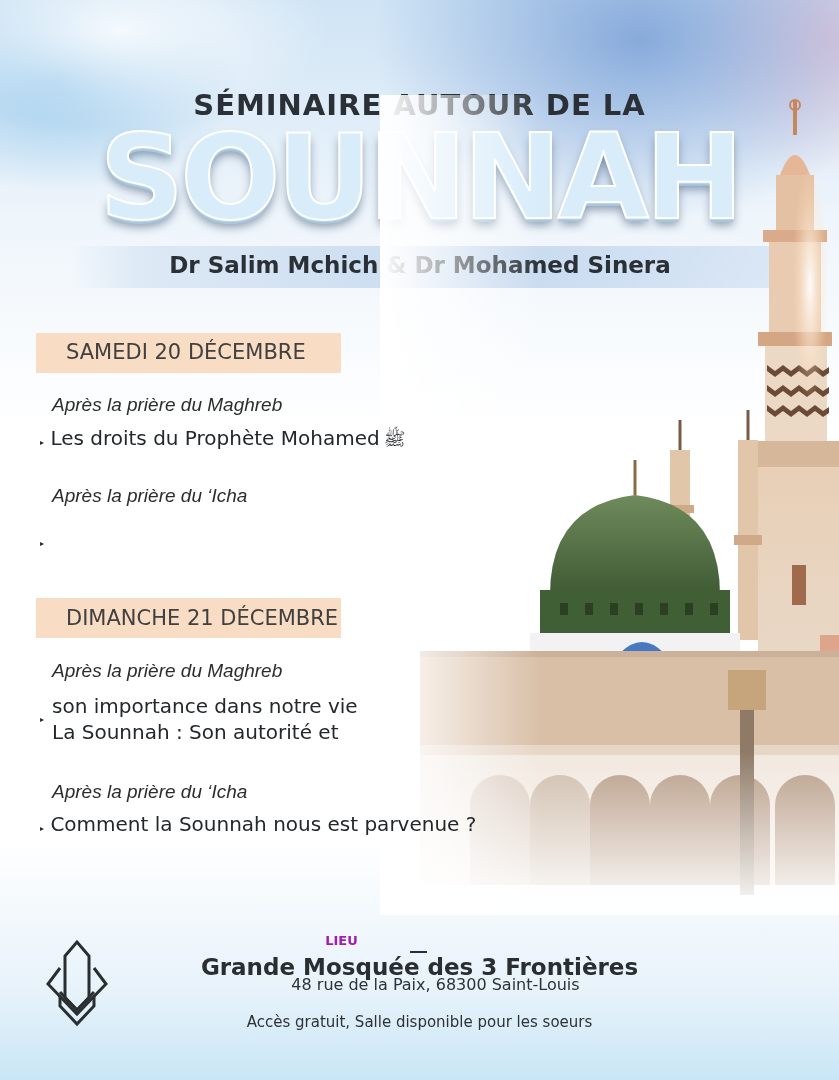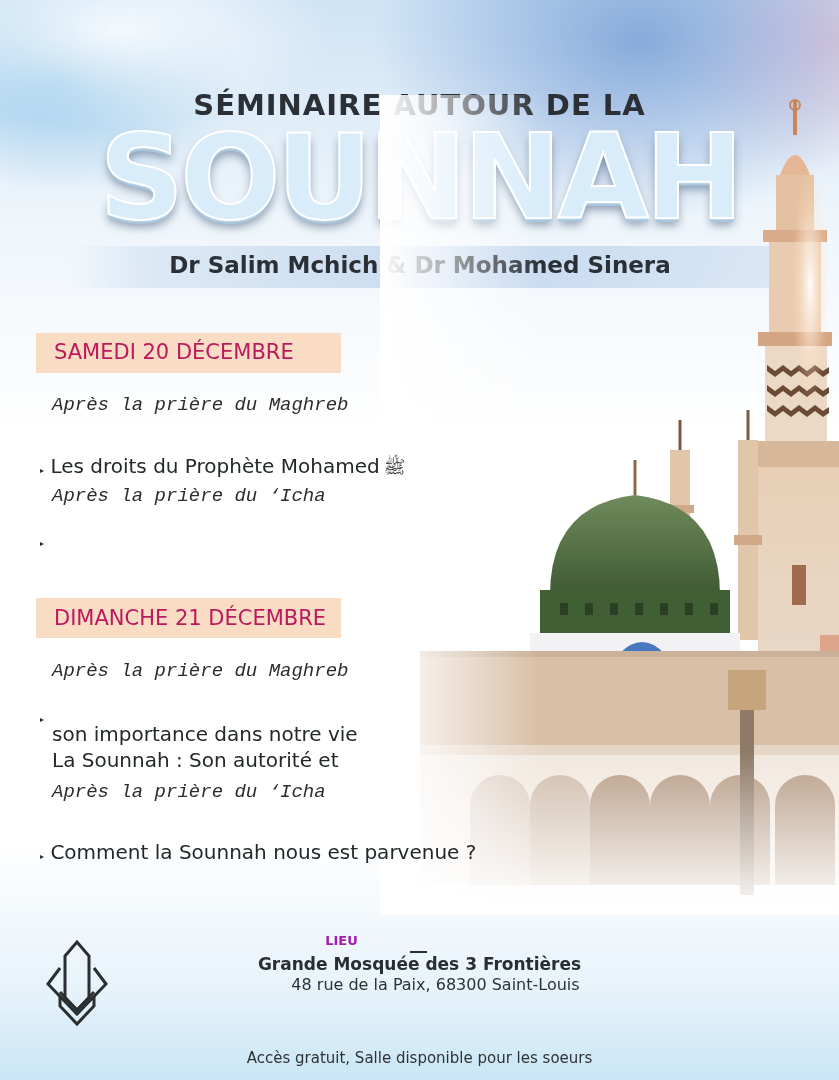--- a/index.html
+++ b/index.html
@@ -45,53 +45,53 @@
 
   
   .mosque { left:380px; top:95px; width:459px; height:820px; }
 
   
   .day-bar {
     left:36px; width:305px; height:40px;
     background:#f8dcc3;
   }
   .day-label {
-    left:54px; font-family:"DejaVu Sans", sans-serif;
-    font-size:21px; color:#be185d;
+    left:66px; font-family:"DejaVu Sans", sans-serif;
+    font-size:21px; color:#404040;
   }
   .when {
-    left:52px; font-family:Liberation Mono, monospace; font-style:italic;
+    left:52px; font-family:Liberation Sans, sans-serif; font-style:italic;
     font-size:19px; color:#2d2d2d;
   }
   .talk {
     left:52px; font-family:"DejaVu Sans", sans-serif;
-    font-size:20px; color:#23282b; line-height:26px;margin-top:28px;
+    font-size:20px; color:#23282b; line-height:26px;
   }
   .bullet {
     font-size:8px; color:#23282b;
   }
   .saw { font-size:18px; margin-left:4px; }
 
   
   .lieu-label {
     left:0; width:683px; top:933px; text-align:center;
     font-family:"DejaVu Sans", sans-serif; font-weight:bold; font-size:13px; color:#a21caf;
   }
   .lieu-line { left:410px; width:17px; top:951px; height:2px; background:#2a2e30; }
   .venue {
     left:0; width:839px; top:954px; text-align:center;
-    font-family:"DejaVu Sans", sans-serif; font-weight:bold; font-size:17px; color:#2a2e30;
+    font-family:"DejaVu Sans", sans-serif; font-weight:bold; font-size:23px; color:#2a2e30;
   }
   .address {
     left:0; width:839px; top:975px; text-align:center;
     font-family:"DejaVu Sans", sans-serif; font-size:16px; color:#2e3234;padding-left:16px;
   }
   .access {
     left:0; width:839px; top:1013px; text-align:center;
-    font-family:"DejaVu Sans", sans-serif; font-size:15px; color:#2e3234;margin-top:36px;
+    font-family:"DejaVu Sans", sans-serif; font-size:15px; color:#2e3234;
   }
   .logo { left:44px; top:936px; width:66px; height:94px; }
 </style>
 </head>
 <body>
 
 <div class="abs pre-title">SÉMINAIRE AUTOUR DE  LA</div>
 <div class="abs main-title">SOUNNAH</div>
 <div class="abs speakers-bar"></div>
 <div class="abs speakers">Dr Salim Mchich &amp; Dr Mohamed Sinera</div>

